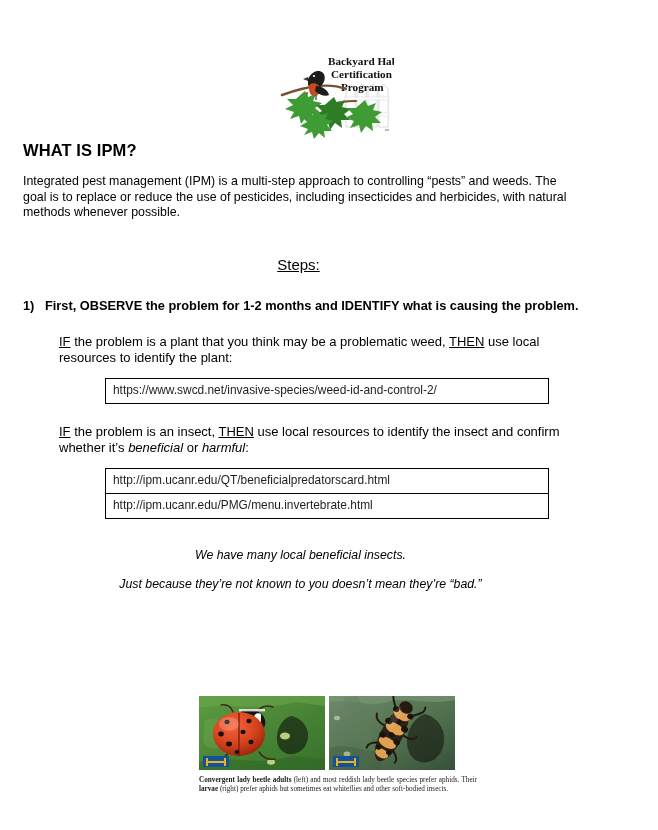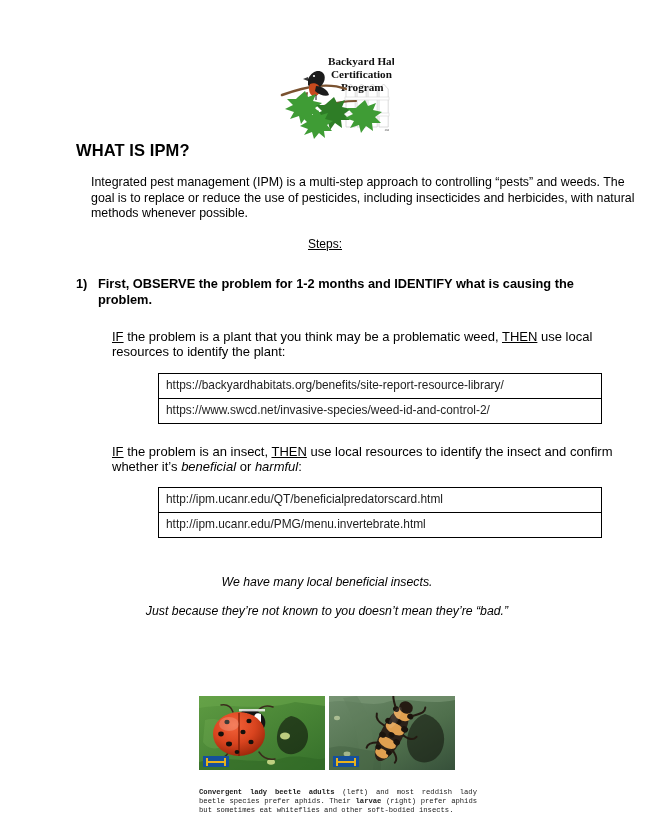--- a/index.html
+++ b/index.html
@@ -28,41 +28,41 @@
   .logo-svg { display: block; width: 122px; height: 88px; }
 
   
   .page {
     position: absolute;
     left: 0;
     top: 141px;
     width: 658px;
   }
   .pad {
-    padding: 0 44px 0 76px;
+    padding: 0 44px 0 23px;
   }
 
   h1.doc-title {
     font-size: 16.5px;
     font-weight: bold;
     letter-spacing: 0.1px;
     margin: 0 0 14px 0;
   }
 
   p.intro {
     font-size: 12.4px;
     line-height: 15.6px;
-    margin: 15px;
+    margin: 0;
     width: 552px;
   }
 
   .steps-head {
     text-align: center;
-    font-size: 12px;
-    margin: 10px 0 0 0;
+    font-size: 15px;
+    margin: 35px 0 0 0;
     padding-right: 40px;
   }
   .steps-head span {
     text-decoration: underline;
   }
 
   
   .step {
     display: flex;
     margin: 25px 0 0 0;
@@ -104,21 +104,21 @@
     vertical-align: top;
   }
 
   
   .note {
     text-align: center;
     font-style: italic;
     font-size: 12.3px;
     padding-right: 36px;
   }
-  .note.first { margin: 37px 0 0 0; }
+  .note.first { margin: 29px 0 0 0; }
   .note.second { margin: 15px 0 0 0; }
 
   
   .figure {
     position: absolute;
     left: 199px;
     top: 696px;
     width: 283px;
   }
   .photos {
@@ -152,23 +152,23 @@
     position: absolute;
     top: 2px;
     width: 2px;
     height: 8px;
     background: #e8b21c;
   }
   .scalebar .cap.l { left: 3px; }
   .scalebar .cap.r { left: 21px; }
 
   .caption {
-    margin-top: 18px;
+    margin-top: 6px;
     width: 278px;
-    font-family: Liberation Mono, monospace;
+    font-family: Liberation Serif, serif;
     font-size: 7.2px;
     line-height: 9.1px;
     color: #1a1a1a;
     text-align: justify;
   }
   .caption b { font-weight: bold; }
 </style>
 </head>
 <body>
 
@@ -233,23 +233,20 @@
       <div class="step-num">1)</div>
       <div class="step-text">First, OBSERVE the problem for 1-2 months and IDENTIFY what is causing the problem.</div>
     </div>
 
     <div class="ifthen">
       <u>IF</u><span> the problem is a plant that you think may be a problematic weed, </span><u>THEN</u><span> use local resources to identify the plant:</span>
     </div>
 
     <table class="urls">
       <tbody>
-          <tr>
-        <td>https://backyardhabitats.org/benefits/site-report-resource-library/</td>
-      </tr>
       <tr>
         <td>https://www.swcd.net/invasive-species/weed-id-and-control-2/</td>
       </tr>
     </tbody>
       </table>
 
     <div class="ifthen" style="">
       <u>IF</u><span> the problem is an insect, </span><u>THEN</u><span> use local resources to identify the insect and confirm whether it’s </span><i>beneficial</i><span> or </span><i>harmful</i><span>:</span>
     </div>
 

